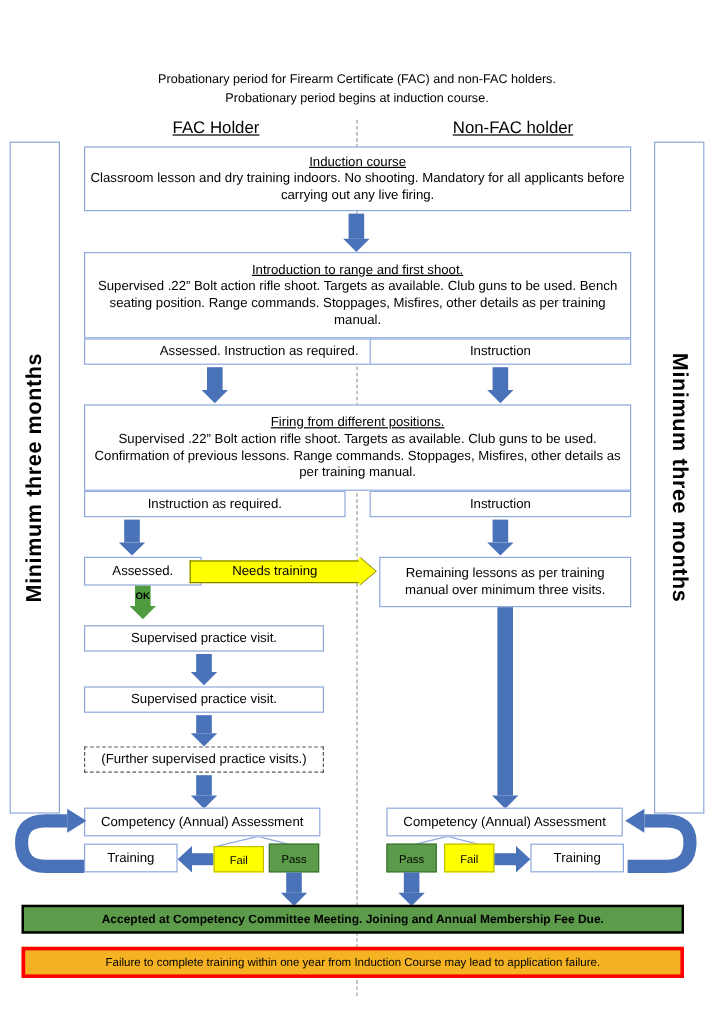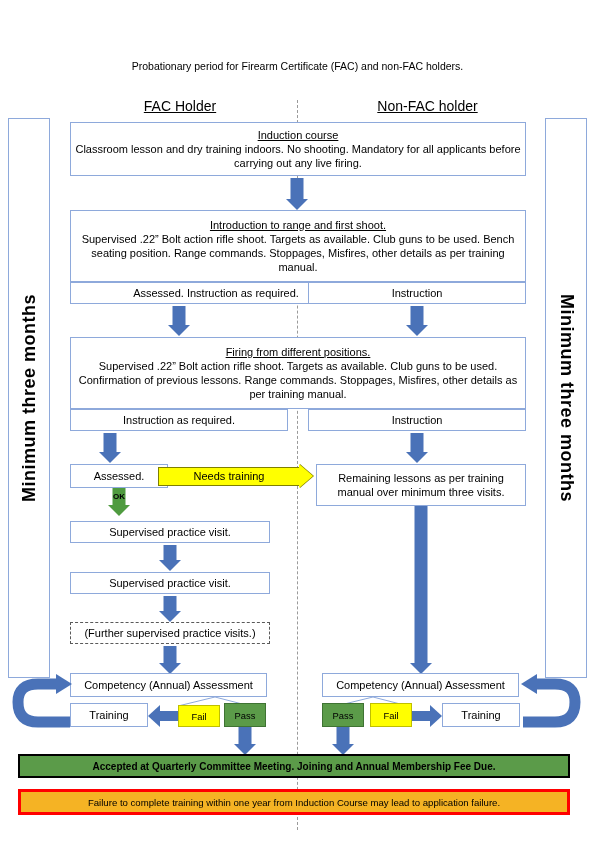--- a/index.html
+++ b/index.html
@@ -84,20 +84,21 @@
 
   
   .loop{pointer-events:none;}
 </style>
 </head>
 <body>
 
 <div class="stage">
 
   <div class="abs" id="sub1">Probationary period for Firearm Certificate (FAC) and non-FAC holders.</div>
+  <div class="abs" id="sub2">Probationary period begins at induction course.</div>
   <div class="abs colhead" id="fac-head">FAC Holder</div>
   <div class="abs colhead" id="nonfac-head">Non-FAC holder</div>
 
   <div class="abs" id="divider"></div>
 
   <div class="abs sidebar" id="side-left" style="left:8px;top:118px;width:42px;height:560px;">
     <span class="sidetext">Minimum three months</span>
   </div>
   <div class="abs sidebar" id="side-right" style="left:545px;top:118px;width:42px;height:560px;">
     <span class="sidetext">Minimum three months</span>
@@ -273,20 +274,20 @@
     <path d="M4 50 L36 50 Q56 50 56 30 Q56 12 36 12 L18 12" stroke="#4A72B8" stroke-width="11" fill="none" stroke-linecap="butt"></path>
     <polygon points="18,2 2,12 18,22" fill="#4A72B8"></polygon>
   </svg>
 
   <div class="abs arr-down" style="left:330px;top:727px;width:26px;height:28px;">
     <div class="shaft" style="width:13px;height:17px;"></div>
     <div class="head"></div>
   </div>
 
   <div class="abs" id="accepted" style="left:18px;top:754px;width:552px;height:24px;">
-    <span>Accepted at Quarterly Committee Meeting. Joining and Annual Membership Fee Due.</span>
+    <span>Accepted at Competency Committee Meeting. Joining and Annual Membership Fee Due.</span>
   </div>
 
   <div class="abs" id="failure" style="left:18px;top:789px;width:552px;height:26px;">
     <span>Failure to complete training within one year from Induction Course may lead to application failure.</span>
   </div>
 
 </div>
 
 </body></html>

